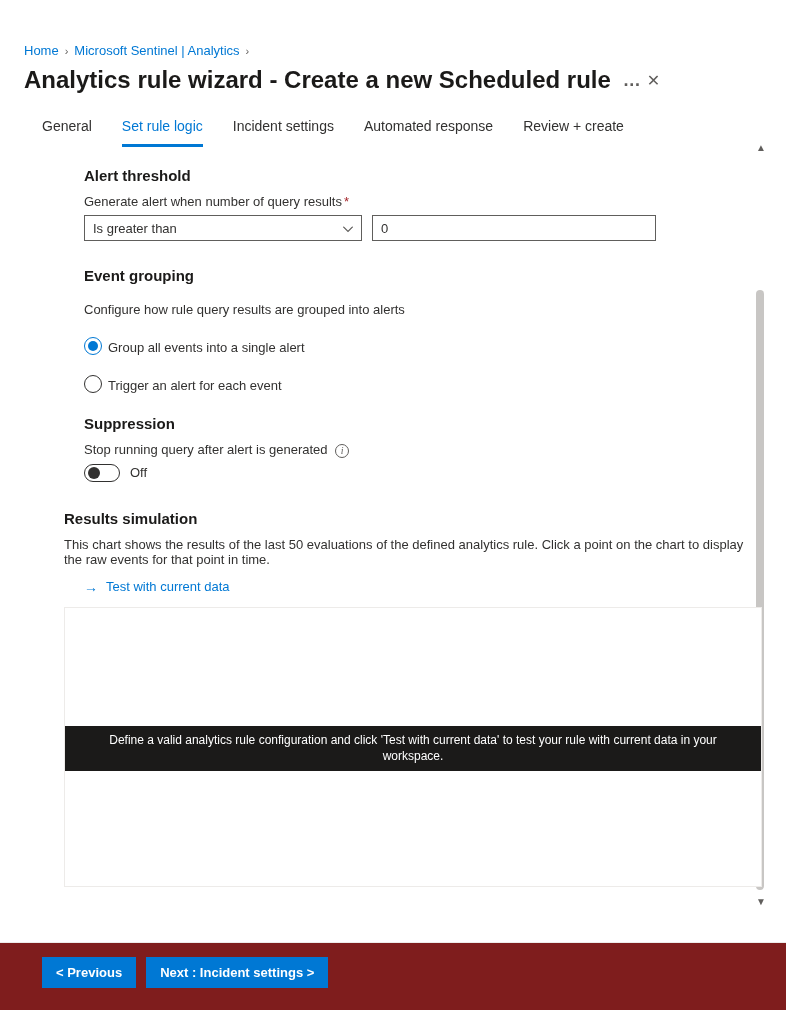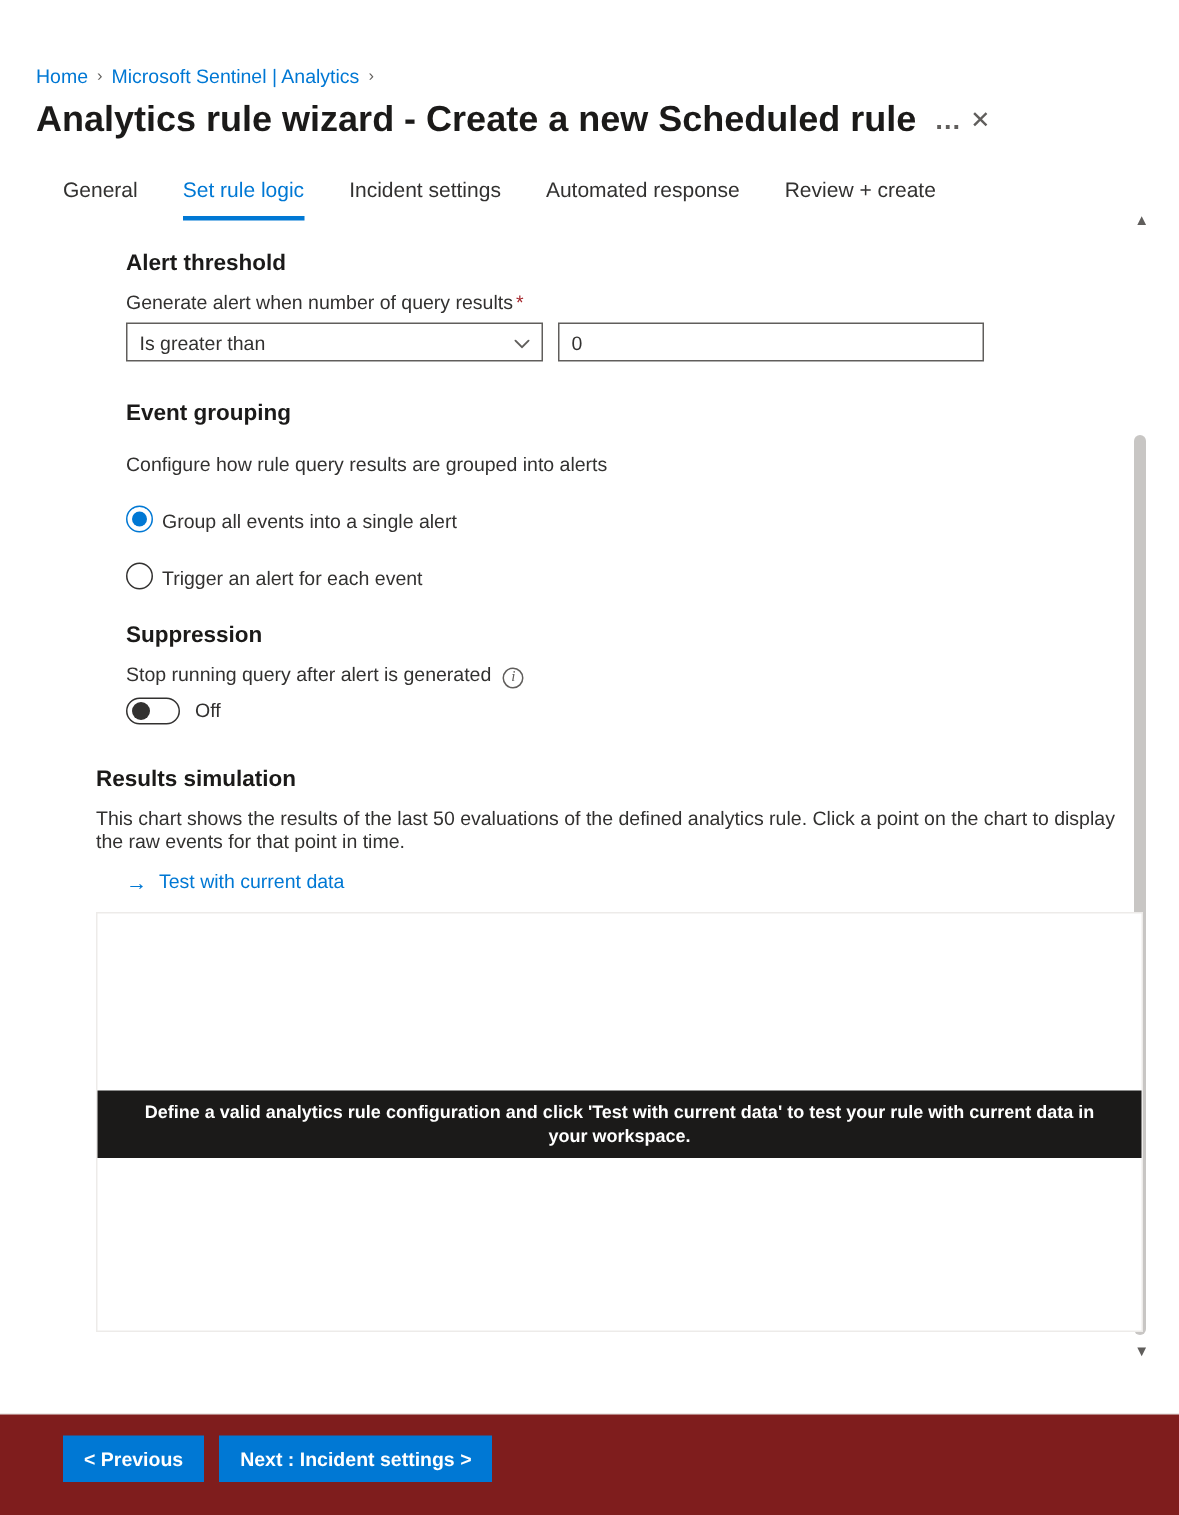--- a/index.html
+++ b/index.html
@@ -197,21 +197,21 @@
       height: 280px;
       position: relative;
       margin-top: 6px;
     }
     .sim-banner {
       position: absolute;
       top: 118px;
       left: 0; right: 0;
       background: #1b1a19;
       color: #ffffff;
-      font-weight: 700;
+      font-weight: 400;
       font-size: 12px;
       text-align: center;
       padding: 6px 20px;
       line-height: 1.4;
     }
 
     
     .scroll-cue {
       position: absolute;
       right: 20px;

